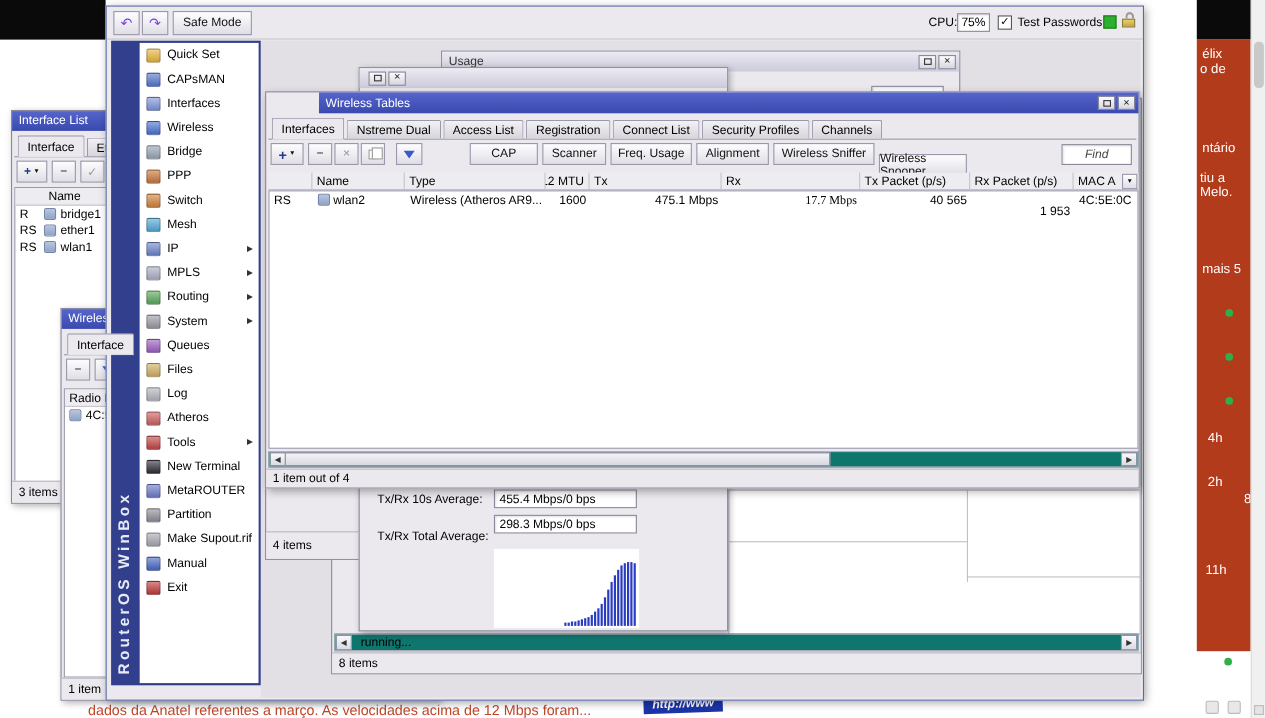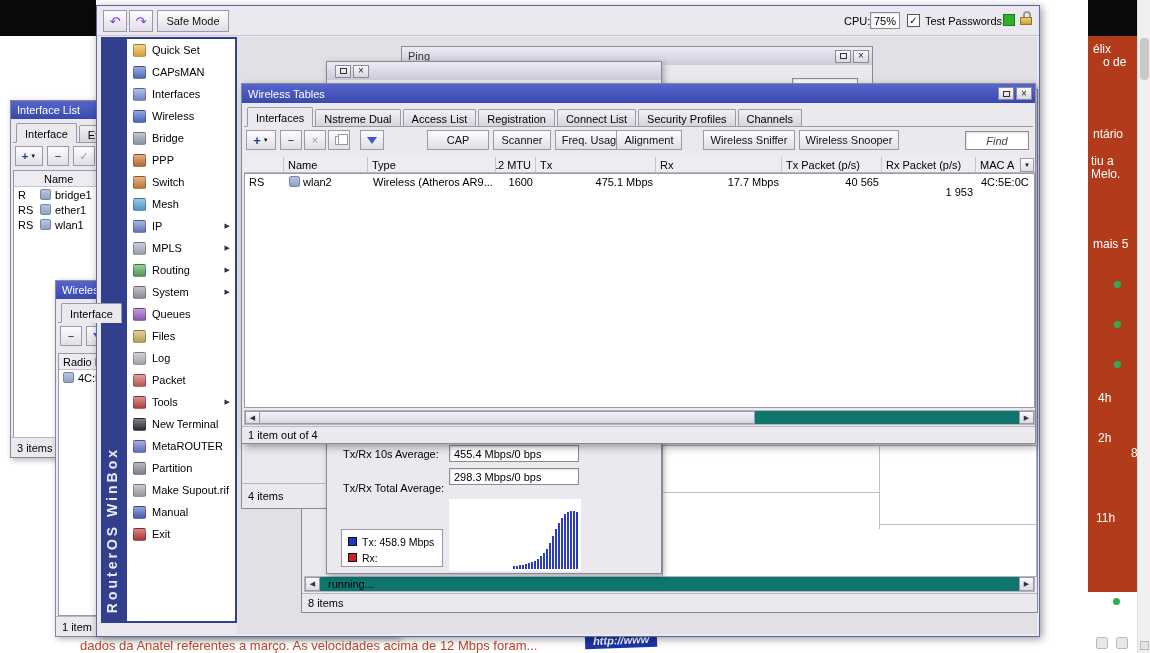--- a/index.html
+++ b/index.html
@@ -72,21 +72,21 @@
   .gdot { position:absolute; width:7px; height:7px; border-radius:50%; background:#2eaf4c; }
 </style>
 </head>
 <body>
 
 <div class="abs" style="left:0;top:0;width:96px;height:36px;background:#0a0a0a;"></div>
 <div class="abs" style="left:1088px;top:0;width:62px;height:36px;background:#0a0a0a;"></div>
 
 <div class="abs nowrap" style="left:1088px;top:36px;width:49px;height:556px;background:#b23b1c;color:#fff;font-size:12px;overflow:hidden;">
   <span class="abs nowrap" style="left:5px;top:6px;">élix</span>
-  <span class="abs nowrap" style="left:15px;top:19px;">o de</span>
+  <span class="abs nowrap" style="left:3px;top:19px;">o de</span>
   <span class="abs nowrap" style="left:5px;top:91px;">ntário</span>
   <span class="abs nowrap" style="left:3px;top:118px;">tiu a</span>
   <span class="abs nowrap" style="left:3px;top:131px;">Melo.</span>
   <span class="abs nowrap" style="left:5px;top:201px;">mais 5</span>
   <span class="gdot" style="left:26px;top:245px;"></span>
   <span class="gdot" style="left:26px;top:285px;"></span>
   <span class="gdot" style="left:26px;top:325px;"></span>
   <span class="abs nowrap" style="left:10px;top:355px;">4h</span>
   <span class="abs nowrap" style="left:10px;top:395px;">2h</span>
   <span class="abs nowrap" style="left:10px;top:410px;margin-left:33px;">8m</span>
@@ -254,21 +254,21 @@
       <div class="menu-item">
           <span class="mi-ic ic-files"></span>
           <span>Files</span>
         </div>
       <div class="menu-item">
           <span class="mi-ic ic-log"></span>
           <span>Log</span>
         </div>
       <div class="menu-item">
           <span class="mi-ic ic-radius"></span>
-          <span>Packet</span>
+          <span>Atheros</span>
         </div>
       <div class="menu-item">
           <span class="mi-ic ic-tools"></span>
           <span>Tools</span>
           <span class="mi-arrow">▶</span>
         </div>
       <div class="menu-item">
           <span class="mi-ic ic-terminal"></span>
           <span>New Terminal</span>
         </div>
@@ -290,21 +290,21 @@
         </div>
       <div class="menu-item">
           <span class="mi-ic ic-exit"></span>
           <span>Exit</span>
         </div>
     </div>
   </div>
 
   <div class="window" style="left:304px;top:40px;width:472px;height:100px;box-shadow:none;">
     <div class="tbar inactive">
-      <span class="t">Ping</span>
+      <span class="t">Usage</span>
       <span class="tbtn">
           <span class="glyph-box"></span>
         </span>
       <span class="tbtn">×</span>
     </div>
     <div class="sunken" style="left:390px;top:31px;width:66px;height:17px;"></div>
   </div>
 
   <div class="window" style="left:204px;top:83px;width:737px;height:524px;box-shadow:none;">
     <div class="abs" style="left:360px;top:355px;width:375px;height:132px;background:#fff;border:1px solid #b0aeb8;"></div>
@@ -351,30 +351,24 @@
         <div class="bt-bar" style="height: 33px;"></div>
         <div class="bt-bar" style="height: 40px;"></div>
         <div class="bt-bar" style="height: 46px;"></div>
         <div class="bt-bar" style="height: 51px;"></div>
         <div class="bt-bar" style="height: 55px;"></div>
         <div class="bt-bar" style="height: 57px;"></div>
         <div class="bt-bar" style="height: 58px;"></div>
         <div class="bt-bar" style="height: 58px;"></div>
         <div class="bt-bar" style="height: 57px;"></div>
       </div>
-    <div class="abs" style="left:14px;top:467px;width:102px;height:38px;background:#fff;border:1px solid #9a98aa;">
-      <span class="abs" style="left:6px;top:7px;width:9px;height:9px;background:#2233cc;border:1px solid #111;"></span>
-      <span class="abs nowrap" style="left:20px;top:6px;font-size:10.5px;">Tx: 458.9 Mbps</span>
-      <span class="abs" style="left:6px;top:23px;width:9px;height:9px;background:#cc2222;border:1px solid #111;"></span>
-      <span class="abs nowrap" style="left:20px;top:22px;font-size:10.5px;">Rx:</span>
-    </div>
   </div>
 
   <div class="window" style="left:144px;top:77px;width:795px;height:361px;box-shadow:3px 3px 8px rgba(0,0,0,.35);">
-    <div class="tbar" style="height:19px;">
+    <div class="tbar" style="height:19px;margin-left:48px;">
       <span class="t">Wireless Tables</span>
       <span class="tbtn">
           <span class="glyph-box"></span>
         </span>
       <span class="tbtn">×</span>
     </div>
     <div class="tabs" style="left:2px;right:2px;top:22px;height:21px;">
       <div class="tab active">Interfaces</div>
       <div class="tab">Nstreme Dual</div>
       <div class="tab">Access List</div>
@@ -392,23 +386,23 @@
     <div class="btn" style="left:62px;top:46px;width:22px;height:20px;color:#999;">×</div>
     <div class="btn" style="left:86px;top:46px;width:22px;height:20px;">
         <span class="copy-glyph"></span>
       </div>
     <div class="btn" style="left:118px;top:46px;width:24px;height:20px;">
         <span class="funnel"></span>
       </div>
     <div class="btn" style="left:185px;top:46px;width:62px;height:20px;">CAP</div>
     <div class="btn" style="left:251px;top:46px;width:58px;height:20px;">Scanner</div>
     <div class="btn" style="left:313px;top:46px;width:74px;height:20px;">Freq. Usage</div>
-    <div class="btn" style="left:374px;top:46px;width:66px;height:20px;">Alignment</div>
+    <div class="btn" style="left:391px;top:46px;width:66px;height:20px;">Alignment</div>
     <div class="btn" style="left:461px;top:46px;width:92px;height:20px;">Wireless Sniffer</div>
-    <div class="btn" style="left:557px;top:46px;width:100px;height:20px;">Wireless Snooper</div>
+    <div class="btn" style="left:557px;top:56px;width:80px;height:20px;">Wireless Snooper</div>
     <div class="sunken" style="left:723px;top:47px;width:64px;height:19px;display:flex;align-items:center;justify-content:center;font-style:italic;color:#444;">Find</div>
 
     <div class="hrow" style="left:2px;top:73px;width:791px;">
       <span class="hcell" style="width:40px;"></span>
       <span class="hcell" style="width:84px;">Name</span>
       <span class="hcell" style="width:128px;">Type</span>
       <span class="hcell" style="width:40px;justify-content:flex-end;">L2 MTU</span>
       <span class="hcell" style="width:120px;">Tx</span>
       <span class="hcell" style="width:126px;">Rx</span>
       <span class="hcell" style="width:100px;">Tx Packet (p/s)</span>
@@ -420,21 +414,21 @@
     <div class="listarea" style="left:2px;top:89px;width:791px;height:235px;">
       <div class="trow">
         <span class="tcell" style="width:40px;">RS</span>
         <span class="tcell" style="width:84px;display:flex;align-items:center;gap:3px;">
             <span class="if-ic"></span>
             <span>wlan2</span>
           </span>
         <span class="tcell" style="width:128px;">Wireless (Atheros AR9...</span>
         <span class="tcell num" style="width:40px;">1600</span>
         <span class="tcell num" style="width:120px;">475.1 Mbps</span>
-        <span class="tcell num" style="width:126px;">17.7 Mbps</span>
+        <span class="tcell num" style="width:126px;font-family:Liberation Serif, serif;">17.7 Mbps</span>
         <span class="tcell num" style="width:100px;">40 565</span>
         <span class="tcell num" style="width:94px;margin-top:21px;">1 953</span>
         <span class="tcell" style="width:59px;">4C:5E:0C</span>
       </div>
     </div>
 
     <div class="hscroll" style="left:2px;width:791px;top:326px;height:15px;">
       <span class="sarr">◀</span>
       <span class="sthumb" style="left:14px;width:496px;"></span>
       <span class="sarr" style="margin-left:auto;">▶</span>

